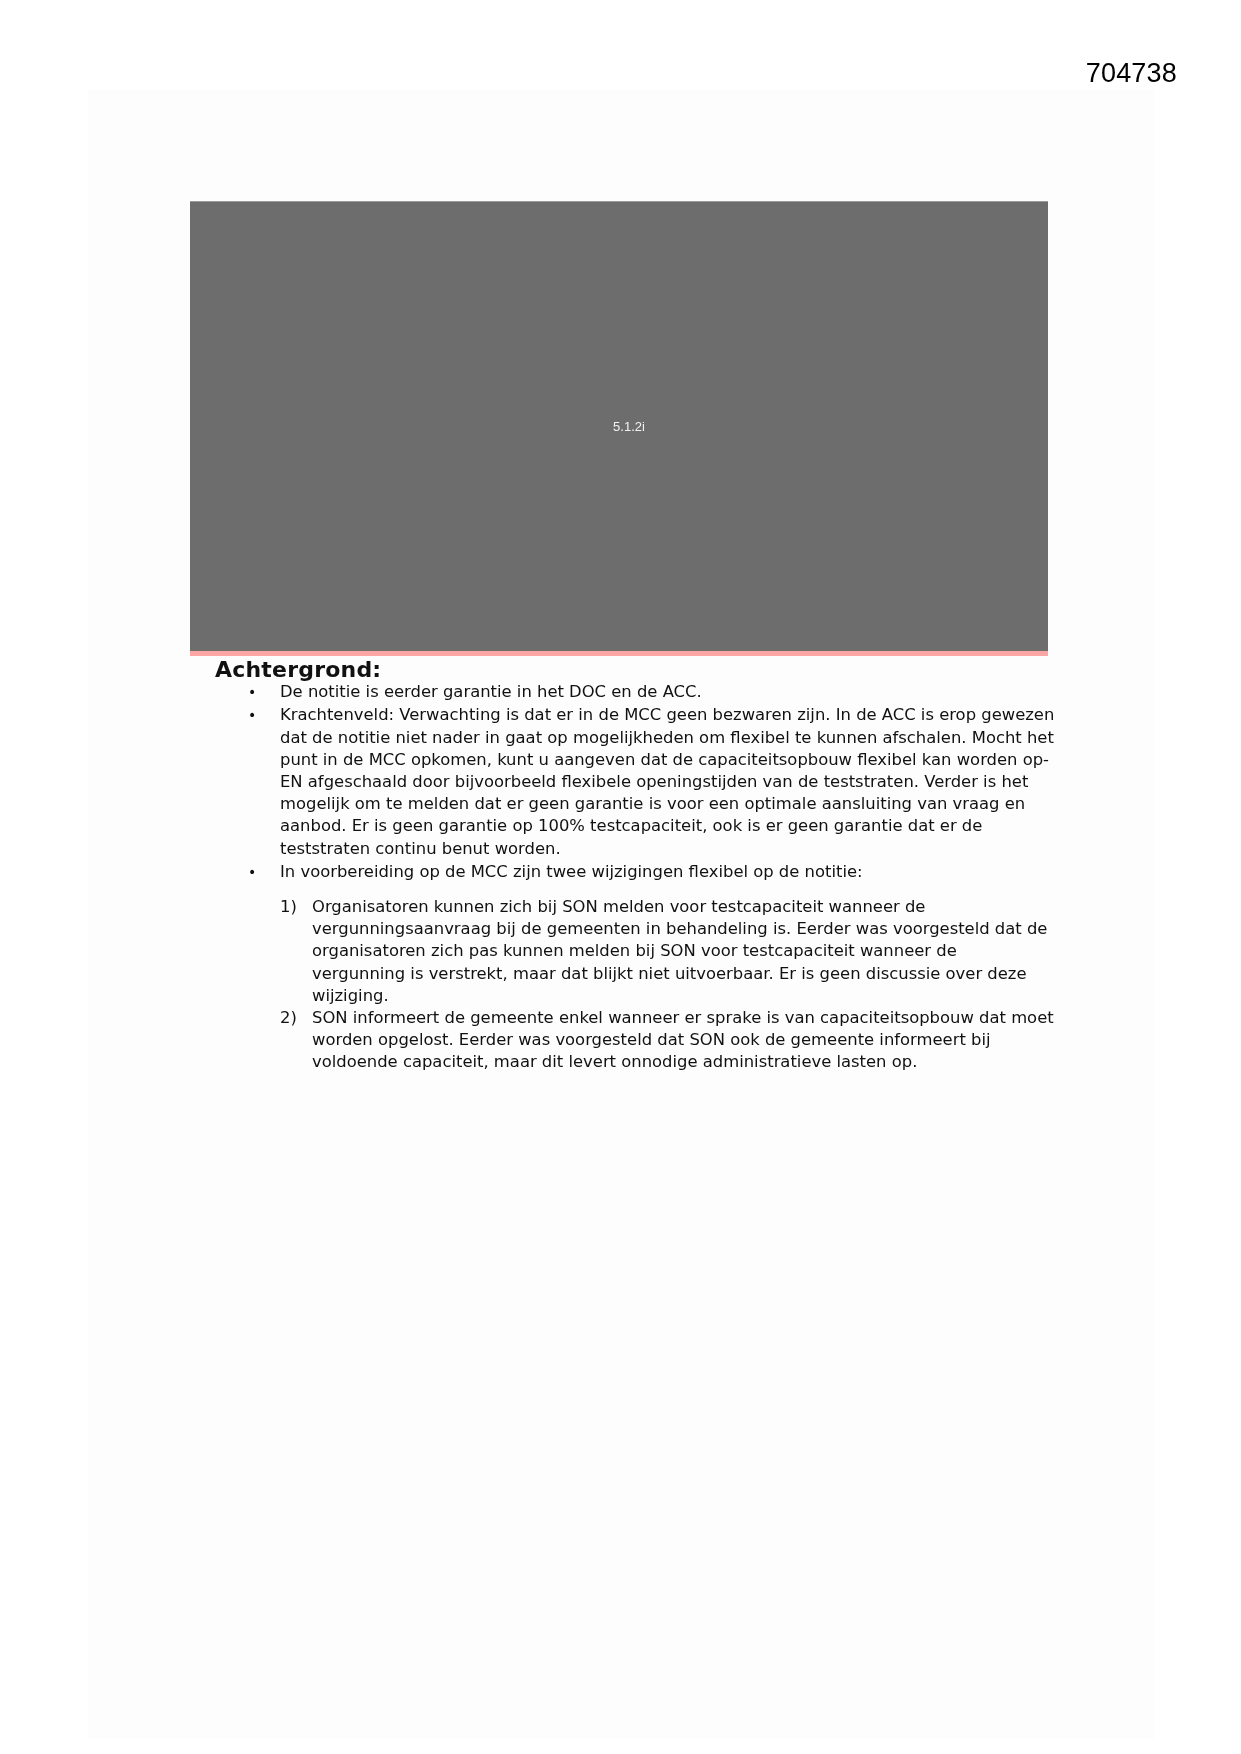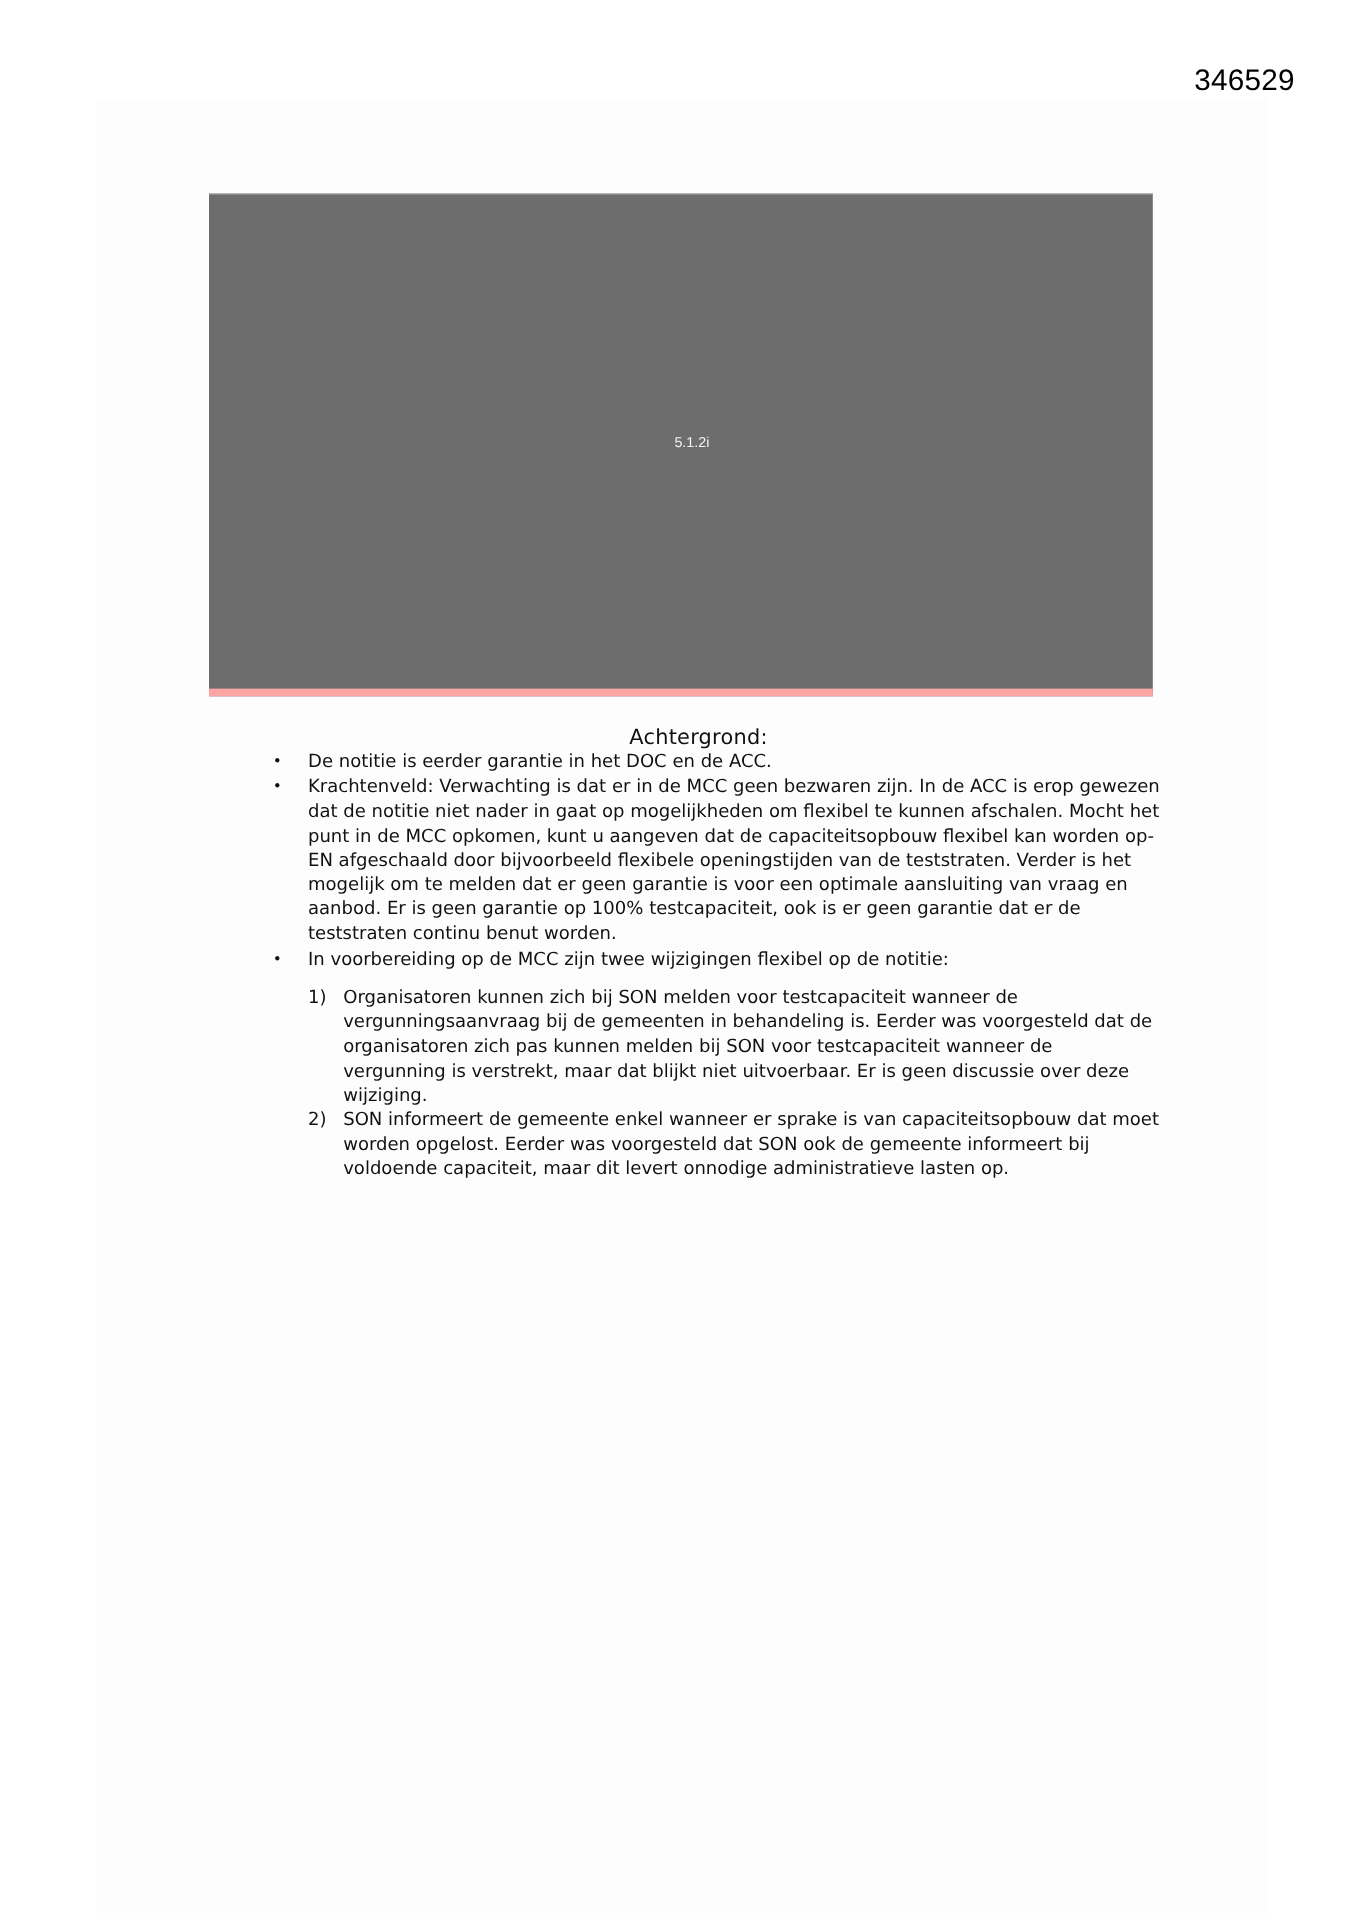--- a/index.html
+++ b/index.html
@@ -28,51 +28,50 @@
       position: absolute;
       left: 88px;
       top: 89px;
       width: 1066px;
       height: 1650px;
       background: #fdfdfd;
     }
     .redaction {
       position: absolute;
       left: 190px;
-      top: 176px;
+      top: 201px;
       width: 858px;
       height: 449px;
       background: #6d6d6d;
       border-top: 1px solid #9a9a9a;
-      border-bottom: 7px solid #fca5a5;
+      border-bottom: 5px solid #fca5a5;
       display: flex;
       align-items: center;
       justify-content: center;
     }
     .redaction-code {
       font-family: "Liberation Sans", sans-serif;
       font-size: 13px;
       color: #f2f2f2;
       margin-left: 20px;
       margin-top: 0px;
     }
     .content {
       position: absolute;
       left: 215px;
       top: 659px;
       width: 840px;
       font-size: 16.4px;
       line-height: 22.2px;
     }
     .section-heading {
-      font-weight: normal;
-      font-size: 19px;
+      font-weight: bold;
+      font-size: 22px;
       margin: 0;
       letter-spacing: 0.2px;
-      text-align: center;
     }
     ul.bullets {
       list-style: none;
       margin: 0;
       padding: 0;
     }
     ul.bullets > li {
       position: relative;
       padding-left: 65px;
       margin: 0;
@@ -101,21 +100,21 @@
       left: 65px;
       top: 0;
     }
     ol.changes > li + li {
       margin-top: 0px;
     }
   </style>
 </head>
 <body>
 
-<div class="doc-id">346529</div>
+<div class="doc-id">704738</div>
 
 <div class="page-sheet"></div>
 
 <div class="redaction">
   <span class="redaction-code">5.1.2i</span>
 </div>
 
 <div class="content">
   <p class="section-heading">Achtergrond:</p>
   <ul class="bullets">

